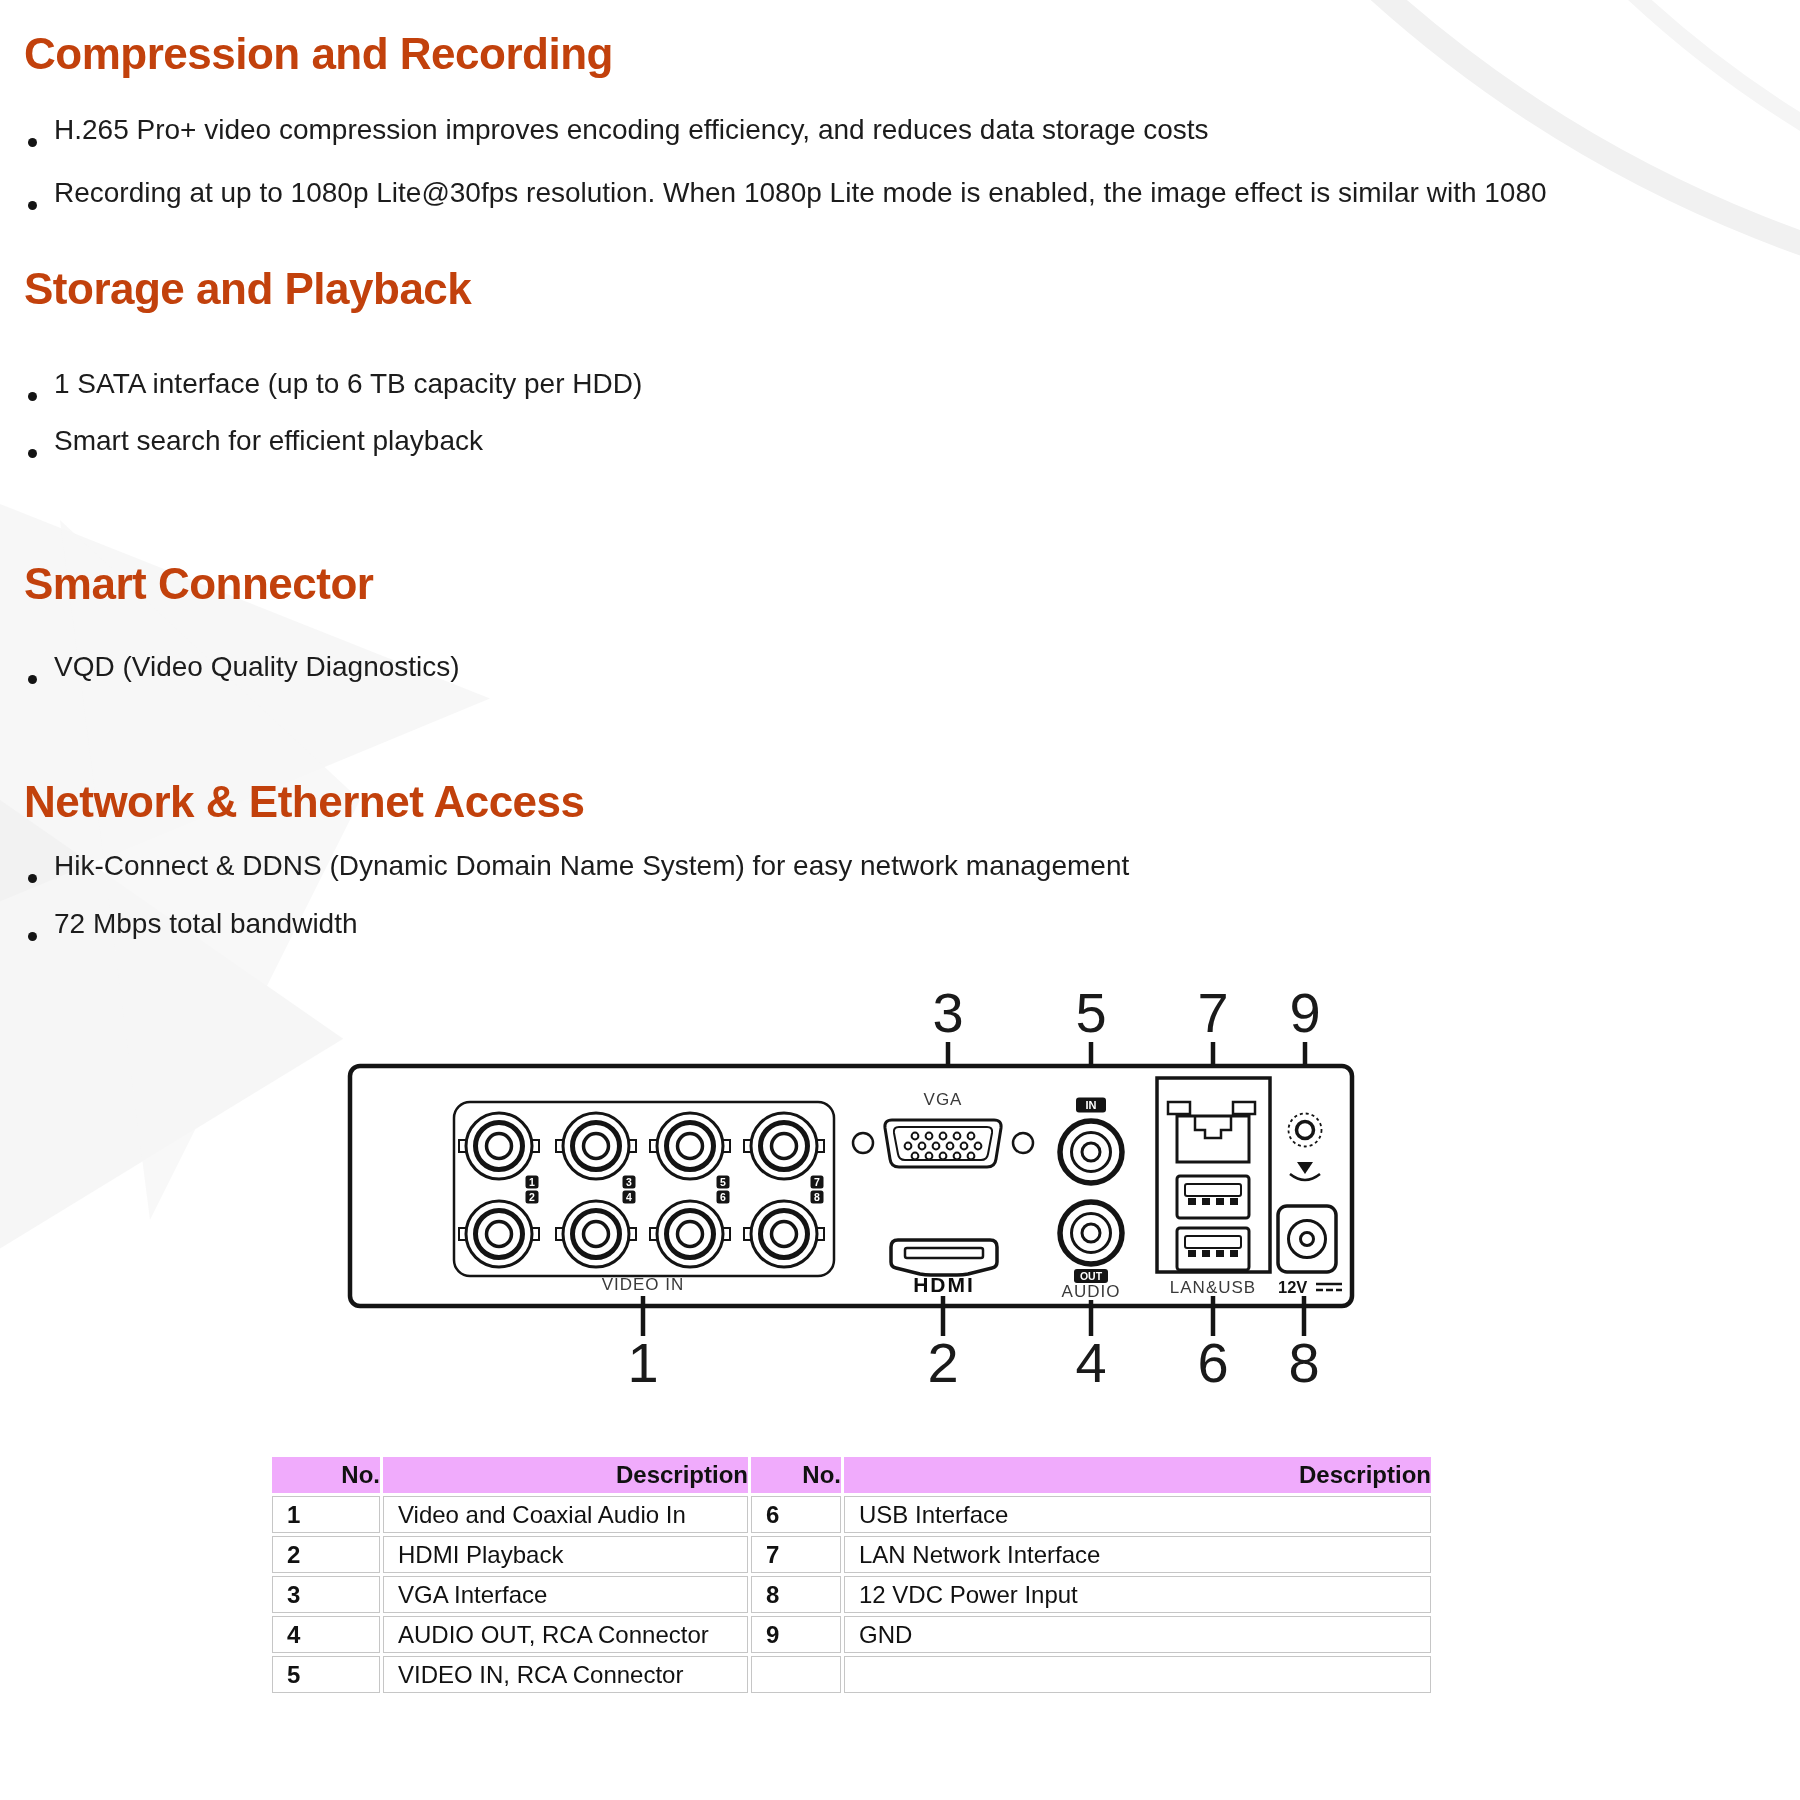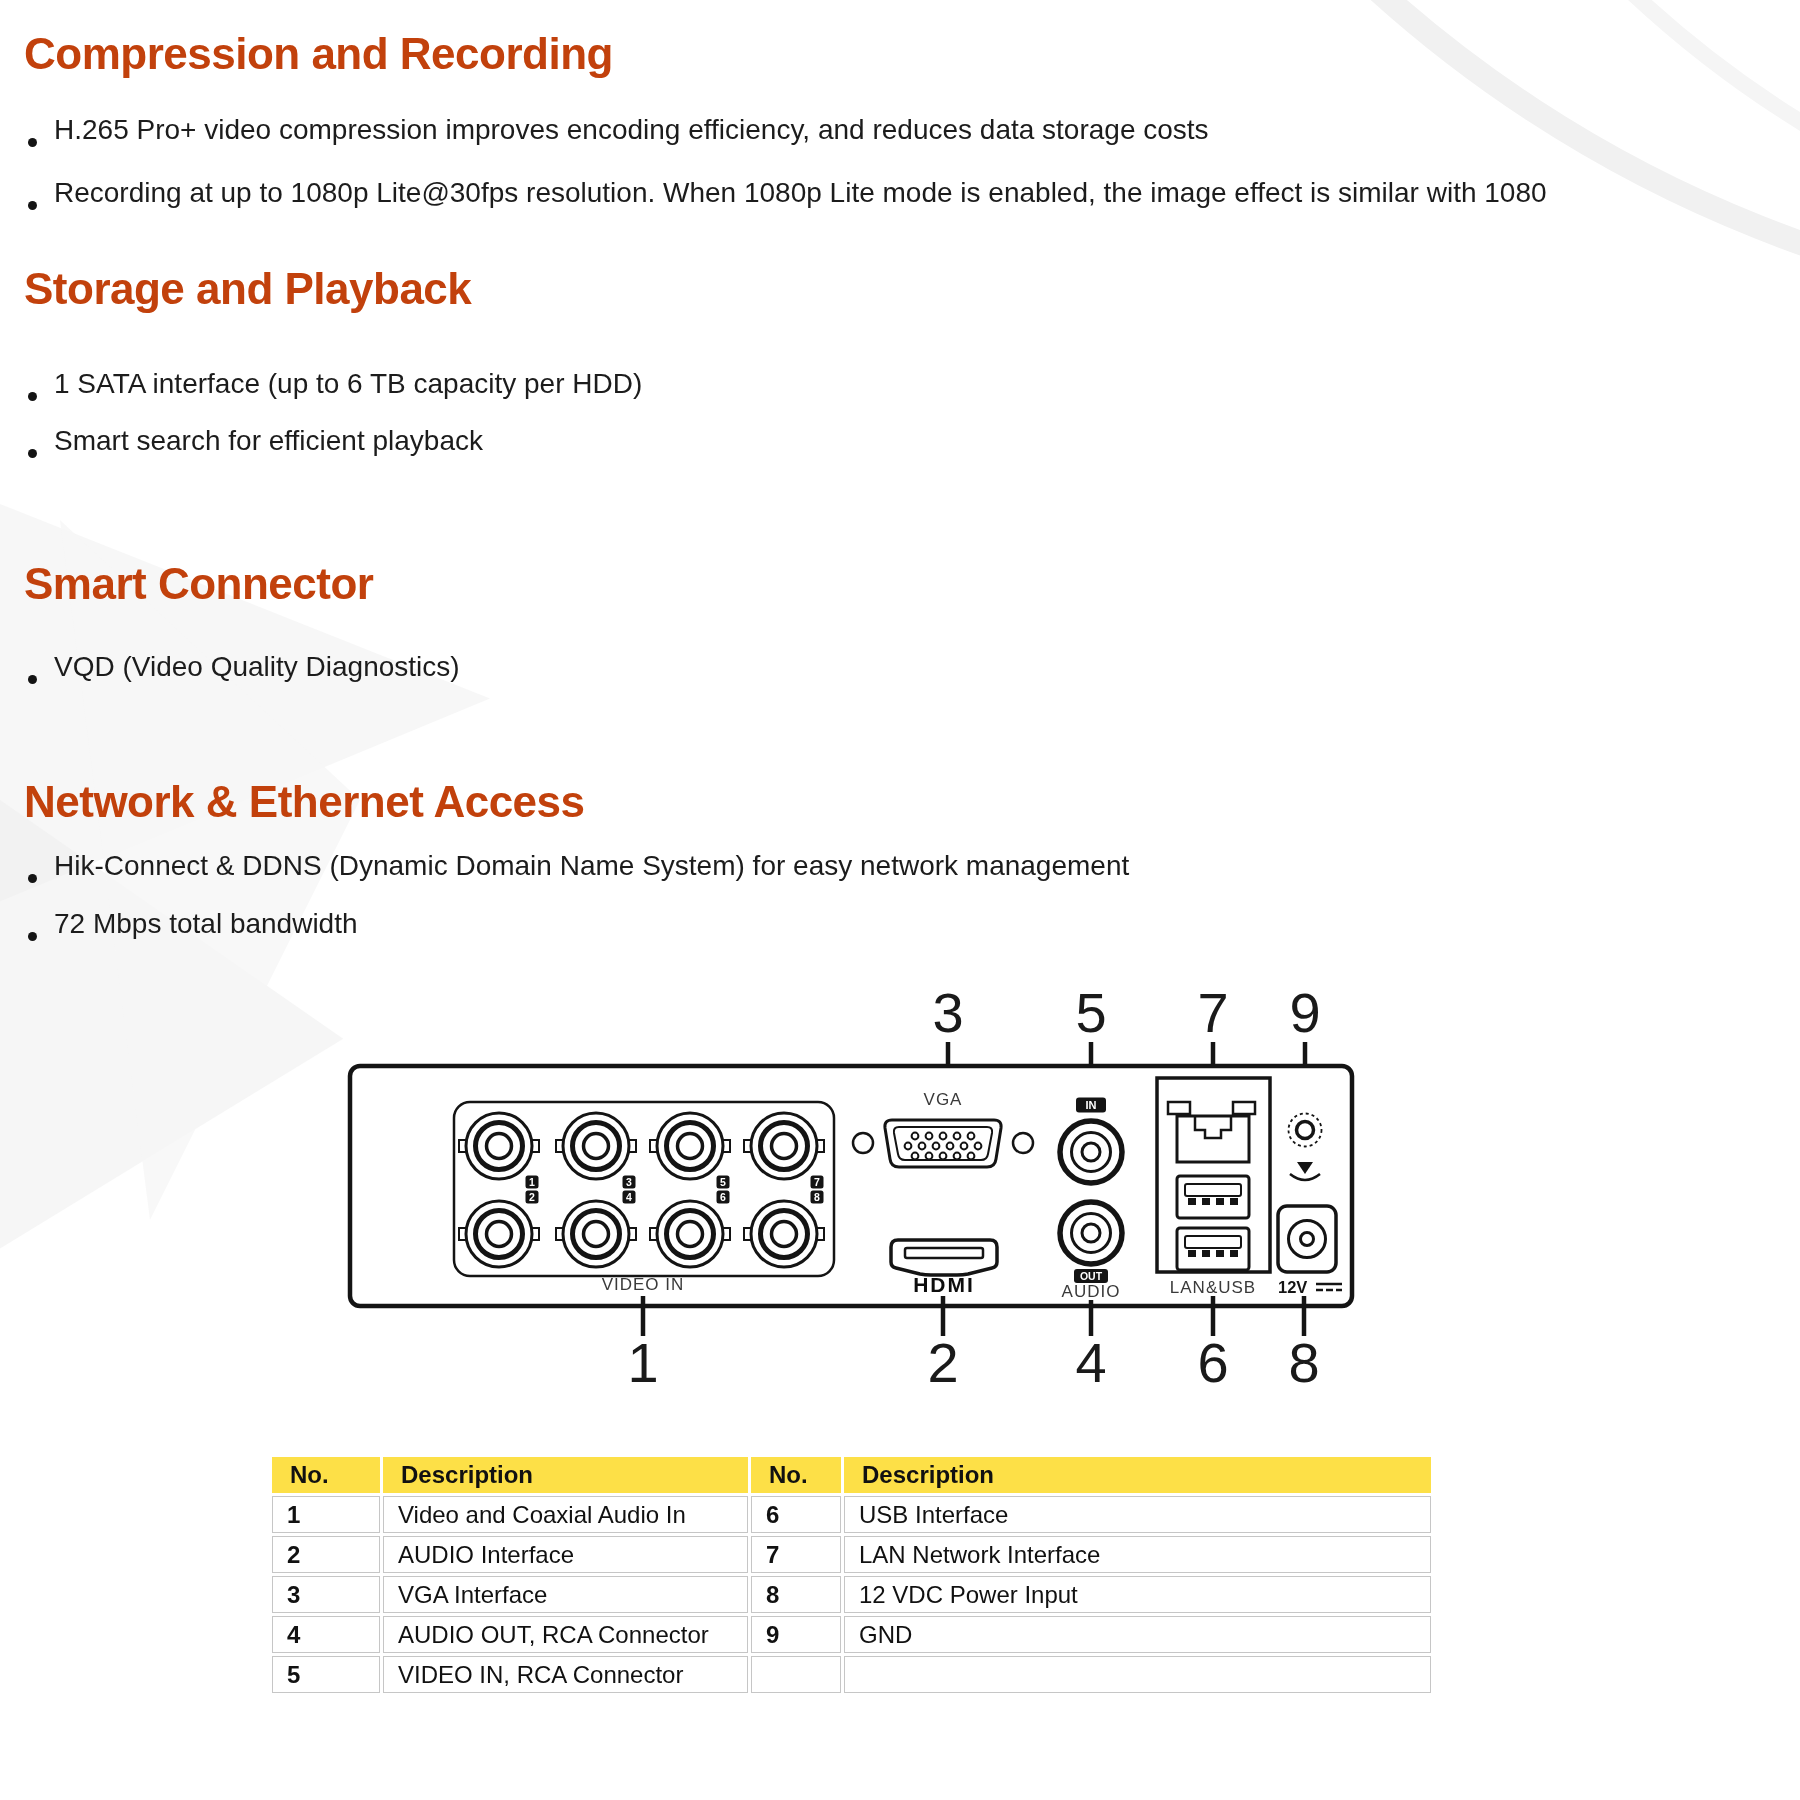--- a/index.html
+++ b/index.html
@@ -51,21 +51,21 @@
              letter-spacing:2px;text-anchor:middle;}
   .pwr-lbl{font-family:"Liberation Sans",sans-serif;font-size:16.5px;font-weight:bold;fill:#141414;}
 
   
   .desc-table{
     position:absolute;left:269px;top:1454px;width:1165px;
     border-collapse:separate;border-spacing:3px;table-layout:fixed;
     font-size:24px;color:#111;
   }
   .desc-table th{
-    background:#fde047;text-align:left;font-weight:bold;height:36px;
+    background:#f0abfc;text-align:right;font-weight:bold;height:36px;
     padding:0 0 0 18px;border:none;
   }
   .desc-table td{
     background:#ffffff;border:1px solid #c6c6c6;height:35px;
     padding:0 0 0 14px;overflow:hidden;
   }
   .desc-table td.num{font-weight:bold;}
 </style>
 </head>
 <body>
@@ -339,21 +339,21 @@
     </thead>
     <tbody>
       <tr>
         <td class="num">1</td>
         <td>Video and Coaxial Audio In</td>
         <td class="num">6</td>
         <td>USB Interface</td>
       </tr>
       <tr>
         <td class="num">2</td>
-        <td>AUDIO Interface</td>
+        <td>HDMI Playback</td>
         <td class="num">7</td>
         <td>LAN Network Interface</td>
       </tr>
       <tr>
         <td class="num">3</td>
         <td>VGA Interface</td>
         <td class="num">8</td>
         <td>12 VDC Power Input</td>
       </tr>
       <tr>

